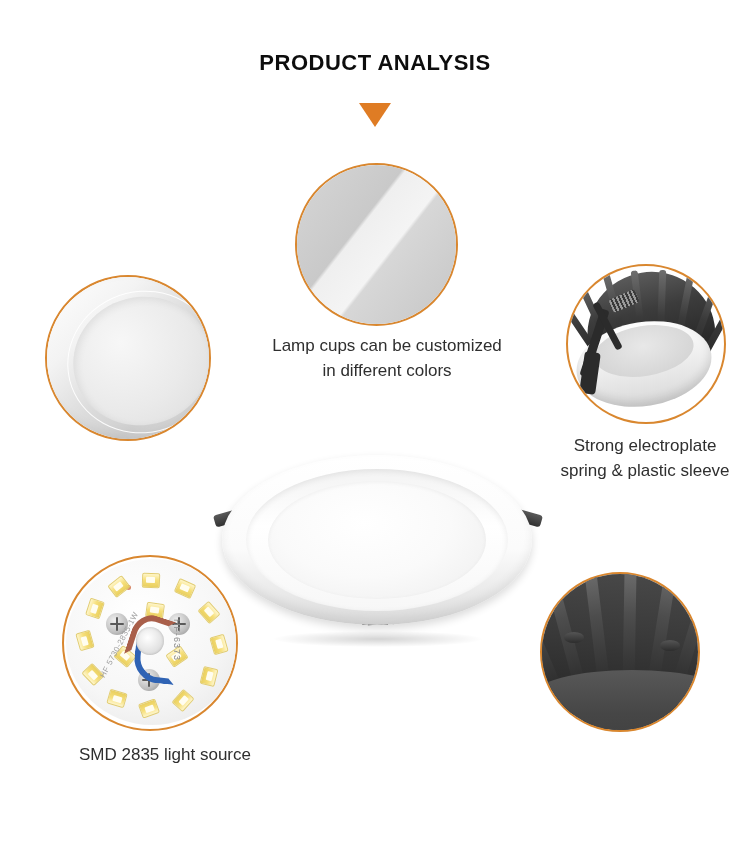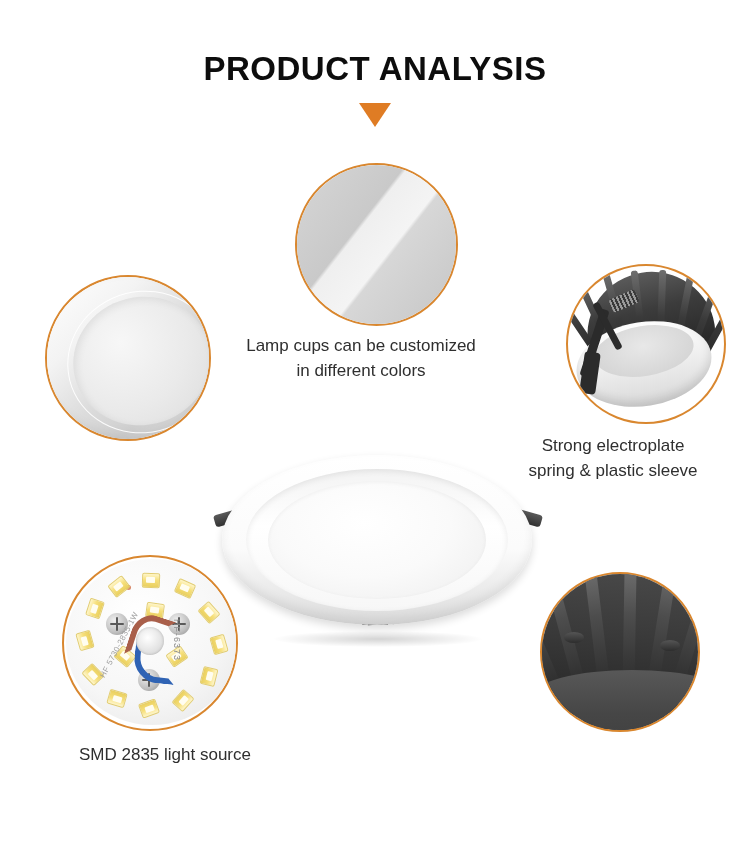--- a/index.html
+++ b/index.html
@@ -18,21 +18,21 @@
     overflow: hidden;
   }
 
   
   .page-title {
     position: absolute;
     left: 0;
     top: 50px;
     width: 750px;
     text-align: center;
-    font-size: 33px;
+    font-size: 22px;
     font-weight: bold;
     letter-spacing: 0.5px;
     color: #0d0d0d;
   }
   .title-arrow {
     position: absolute;
     left: 359px;
     top: 103px;
     width: 0;
     height: 0;
@@ -342,21 +342,21 @@
 <div id="page">
 
   <div class="page-title">PRODUCT ANALYSIS</div>
   <div class="title-arrow"></div>
 
   <div class="feature-circle" style="left:295px; top:163px; width:163px; height:163px;">
     <div class="circle-art">
       <div class="cup-band cup-bg"></div>
     </div>
   </div>
-  <div class="caption" style="left:216px; top:333px; width:290px;">Lamp cups can be customized
+  <div class="caption" style="left:242px; top:333px; width:290px;">Lamp cups can be customized
 in different colors</div>
 
   <div class="feature-circle" style="left:45px; top:275px; width:166px; height:166px;">
     <div class="circle-art">
       <div class="shade-disc"></div>
       <div class="shade-face"></div>
       <div class="shade-rimline"></div>
     </div>
   </div>
 
@@ -372,21 +372,21 @@
       <div class="hs-fin" style="left:116px; transform: rotate(20deg);"></div>
       <div class="hs-fin" style="left:128px; transform: rotate(29deg);"></div>
       <div class="sleeve-ring"></div>
       <div class="sleeve-inner"></div>
       <div class="spring-arm" style="left:22px; top:42px; width:9px; height:70px; transform:rotate(18deg);"></div>
       <div class="spring-arm" style="left:36px; top:34px; width:7px; height:52px; transform:rotate(-28deg);"></div>
       <div class="spring-arm" style="left:14px; top:86px; width:16px; height:42px; transform:rotate(8deg); border-radius:4px;"></div>
       <div class="spring-arm" style="left:42px; top:28px; width:28px; height:14px; transform:rotate(-24deg); background:repeating-linear-gradient(90deg,#9a9a9a 0 2px,#3a3a3a 2px 4px);"></div>
     </div>
   </div>
-  <div class="caption" style="left:508px; top:433px; width:210px;">Strong electroplate
+  <div class="caption" style="left:540px; top:433px; width:210px;">Strong electroplate
 spring &amp; plastic sleeve</div>
 
   <div class="feature-circle" style="left:62px; top:555px; width:176px; height:176px;">
     <div class="circle-art">
       <div class="pcb-disc"></div>
       <div class="pcb-dot"></div>
 
       <div class="led-chip" style="left:78px;  top:16px;  transform:rotate(2deg);"></div>
       <div class="led-chip" style="left:112px; top:24px;  transform:rotate(24deg);"></div>
       <div class="led-chip" style="left:136px; top:48px;  transform:rotate(48deg);"></div>

